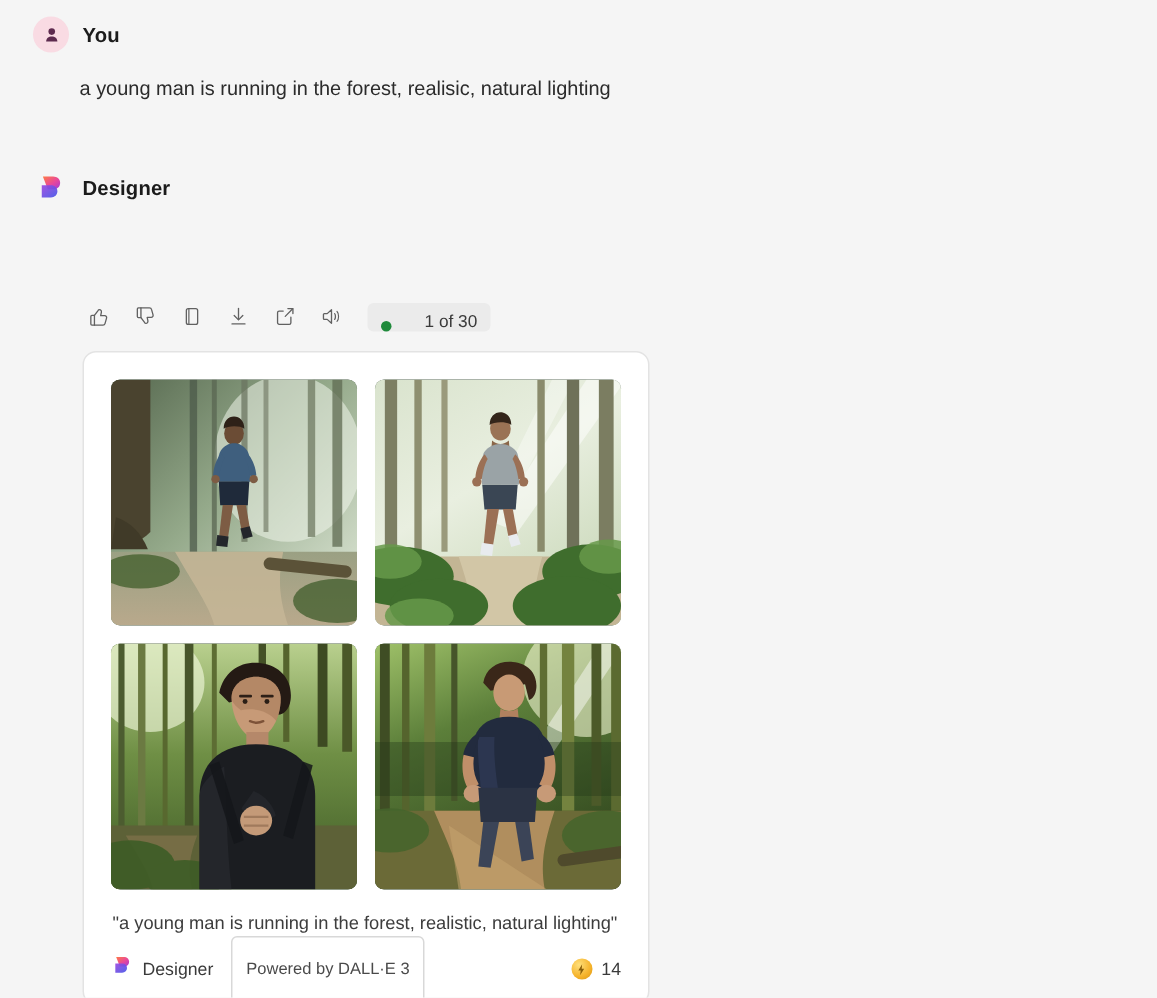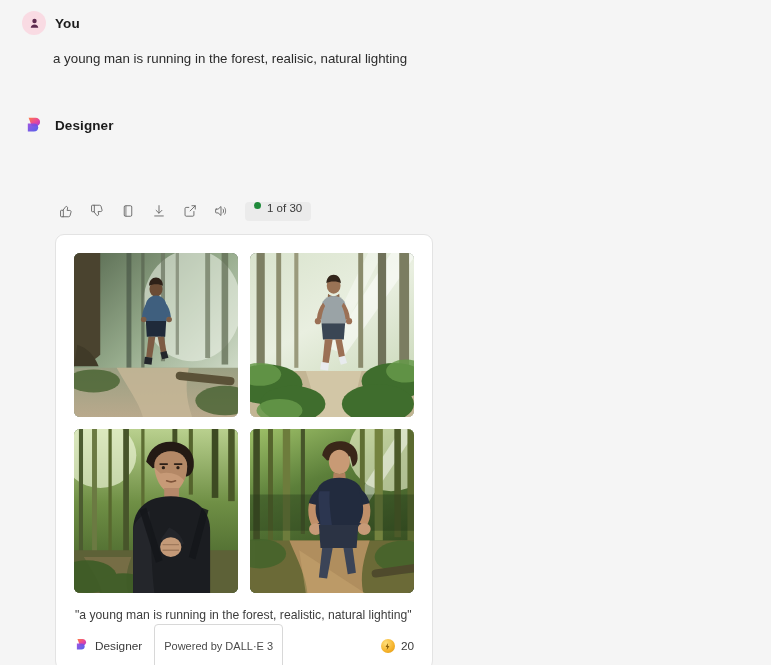--- a/index.html
+++ b/index.html
@@ -74,22 +74,22 @@
     border-radius: 4px;
     margin-right: 5px;
     cursor: pointer;
     background: transparent;
     border: none;
     padding: 0;
   }
   .act-btn svg { display: block; }
   .badge {
     display: inline-flex;
-    align-items: flex-start;
-    gap: 6px;
+    align-items: flex-end;
+    gap: 22px;
     height: 19px;
     padding: 0 9px;
     margin-left: 6px;
     background: #ebebeb;
     border-radius: 4px;
     font-size: 11.5px;
     color: #3a3a3a;
   }
   .dot {
     width: 7px; height: 7px;
@@ -539,18 +539,18 @@
       </div>
 
       <div class="pill">Powered by DALL·E 3</div>
 
       <div class="credits">
         <span class="coin">
           <svg width="9" height="9" viewBox="0 0 12 12" aria-hidden="true">
             <path d="M6.8 1.2 3.4 6.6h2.1L5 10.8l3.6-5.6H6.4z" fill="#8a5f0a"></path>
           </svg>
         </span>
-        <span class="credits-count">20</span>
+        <span class="credits-count">14</span>
       </div>
     </div>
   </div>
 
 </div>
 
 </body></html>

